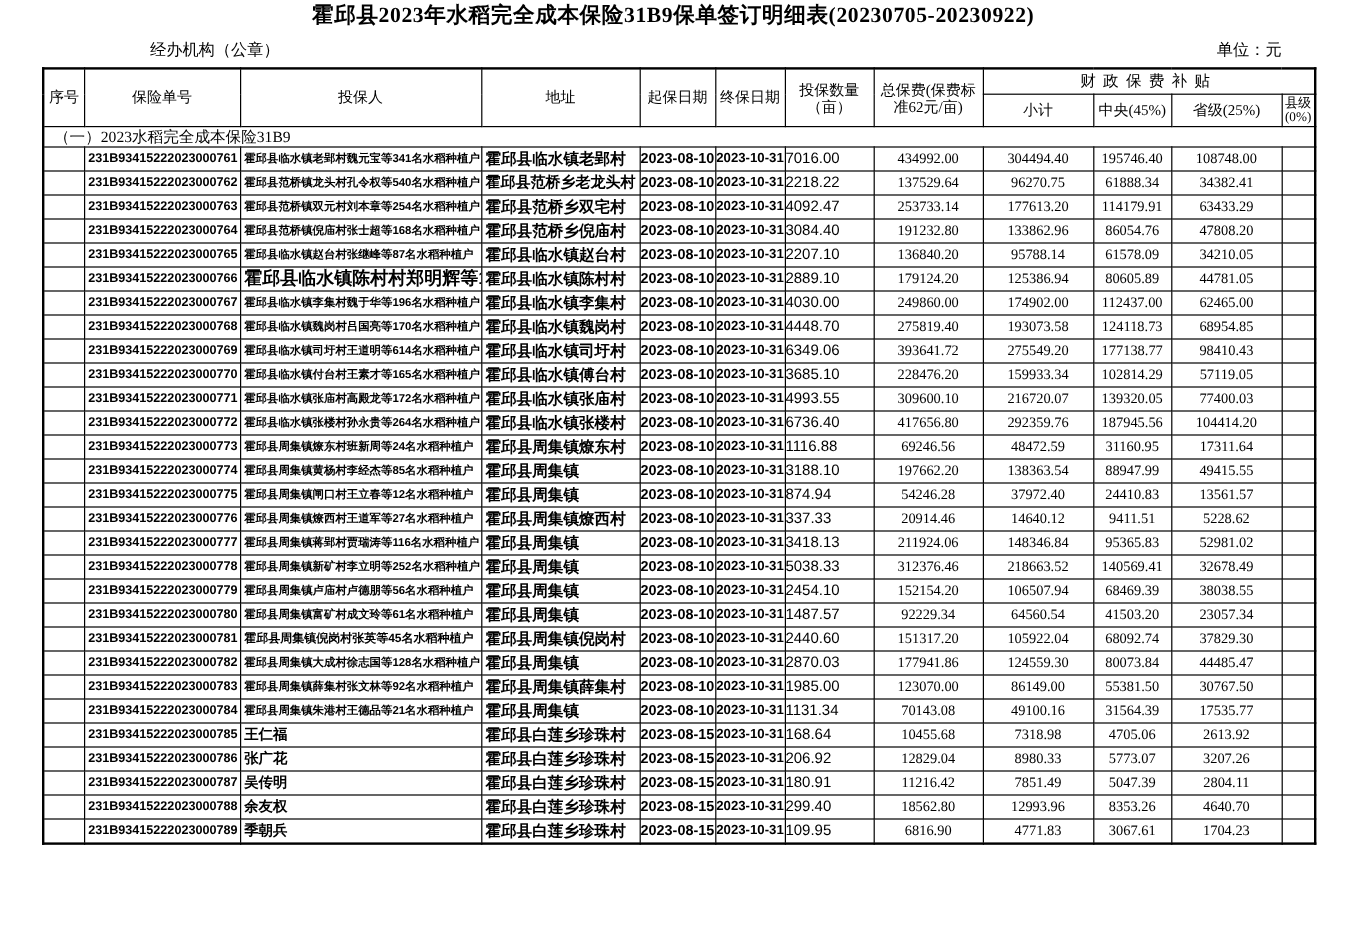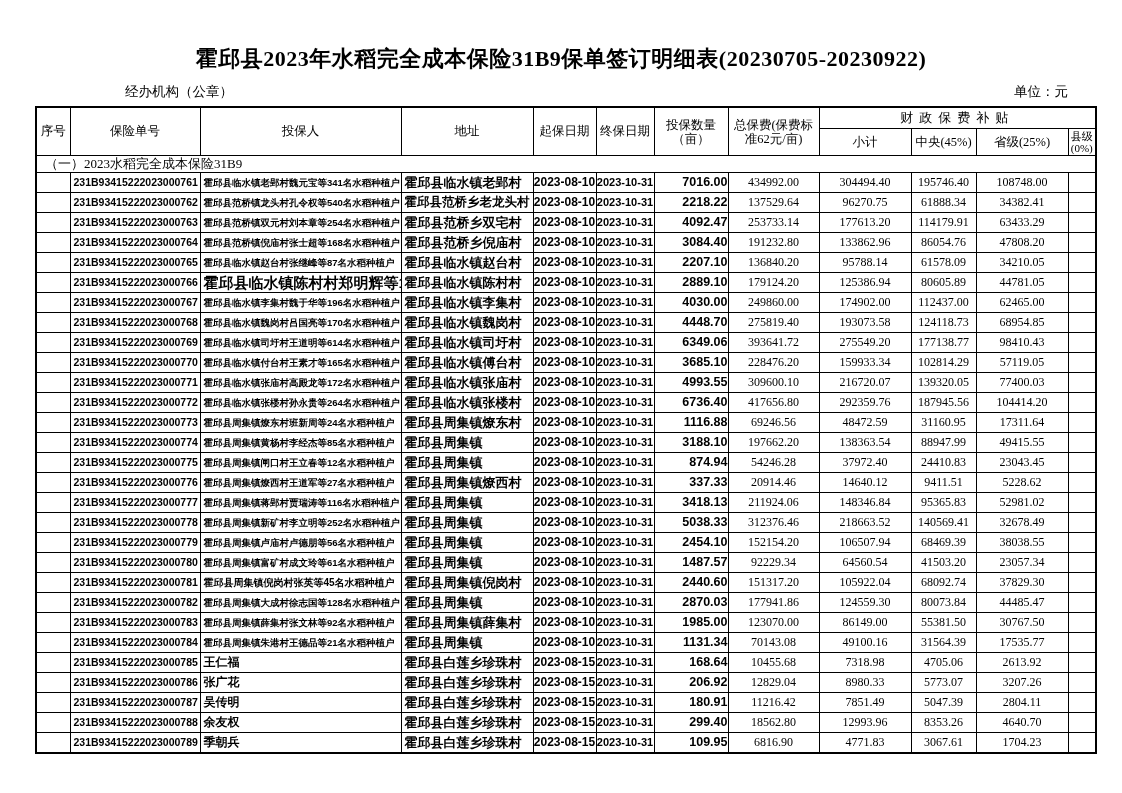--- a/index.html
+++ b/index.html
@@ -1,18 +1,18 @@
 <!DOCTYPE html>
 <html><head>
 <meta charset="utf-8">
 <style>
   html,body{margin:0;padding:0;background:#fff;}
   .page{position:relative;width:1122px;height:793px;background:#fff;overflow:hidden;
         font-family:"Liberation Serif",serif;color:#000;}
-  .title{margin-top:44px;text-align:center;font-size:22px;font-weight:bold;
+  .title{text-align:center;font-size:18px;font-weight:bold;
          font-family:"Liberation Serif",serif;letter-spacing:0.5px;}
   .meta{position:relative;margin-top:9px;height:20px;font-size:13.5px;}
   .agency{position:absolute;left:125px;top:0;}
   .unit{position:absolute;left:1014px;top:0;}
   table.policy{border-collapse:collapse;table-layout:fixed;margin-left:35px;margin-top:3px;
         width:1061px;border:2px solid #000;}
   th,td{border:1px solid #000;padding:0;overflow:hidden;white-space:nowrap;vertical-align:middle;}
   thead th{font-weight:normal;font-size:12.5px;text-align:center;font-family:"Liberation Serif",serif;}
   tr.h1 th{height:20px;}
   tr.h2 th{height:26px;}
@@ -24,22 +24,22 @@
         font-family:"Liberation Serif",serif;}
   .c-seq{text-align:center;font-size:12px;font-family:"Liberation Serif",serif;padding-left:35px;}
   .c-policy_no{text-align:left;padding-left:3px;font-size:11px;
         font-family:"Liberation Sans",sans-serif;font-weight:600;}
   .c-insured{text-align:left;padding-left:3px;font-size:12px;
         font-family:"Liberation Sans",sans-serif;font-weight:600;}
   .c-address{text-align:left;padding-left:3px;font-size:13px;
         font-family:"Liberation Sans",sans-serif;font-weight:600;}
   .c-start_date,.c-end_date{text-align:center;font-size:12px;
         font-family:"Liberation Sans",sans-serif;font-weight:600;}
-  .c-quantity{text-align:right;font-size:12.5px;
-        font-family:"Liberation Sans",sans-serif;font-weight:700;}
+  .c-quantity{text-align:left;font-size:12.5px;
+        font-family:"Liberation Sans",sans-serif;font-weight:400;}
   .c-premium,.c-subtotal,.c-central,.c-provincial{text-align:center;font-size:12px;
         font-family:"Liberation Serif",serif;}
   .c-county{background:#fff;}
 </style>
 </head>
 <body>
 
 <div class="page">
   <div class="title">霍邱县2023年水稻完全成本保险31B9保单签订明细表(20230705-20230922)</div>
   <div class="meta">
@@ -284,21 +284,21 @@
           <td class="c-seq">769</td>
           <td class="c-policy_no" style="font-size: 10.5px;">231B93415222023000775</td>
           <td class="c-insured" style="font-size: 9.5px;">霍邱县周集镇闸口村王立春等12名水稻种植户</td>
           <td class="c-address">霍邱县周集镇</td>
           <td class="c-start_date">2023-08-10</td>
           <td class="c-end_date" style="font-size: 11px;">2023-10-31</td>
           <td class="c-quantity">874.94</td>
           <td class="c-premium">54246.28</td>
           <td class="c-subtotal">37972.40</td>
           <td class="c-central">24410.83</td>
-          <td class="c-provincial">23043.45</td>
+          <td class="c-provincial">13561.57</td>
           <td class="c-county"></td>
         </tr>
         <tr>
           <td class="c-seq">770</td>
           <td class="c-policy_no" style="font-size: 10.5px;">231B93415222023000776</td>
           <td class="c-insured" style="font-size: 9.5px;">霍邱县周集镇燎西村王道军等27名水稻种植户</td>
           <td class="c-address">霍邱县周集镇燎西村</td>
           <td class="c-start_date">2023-08-10</td>
           <td class="c-end_date" style="font-size: 11px;">2023-10-31</td>
           <td class="c-quantity">337.33</td>

